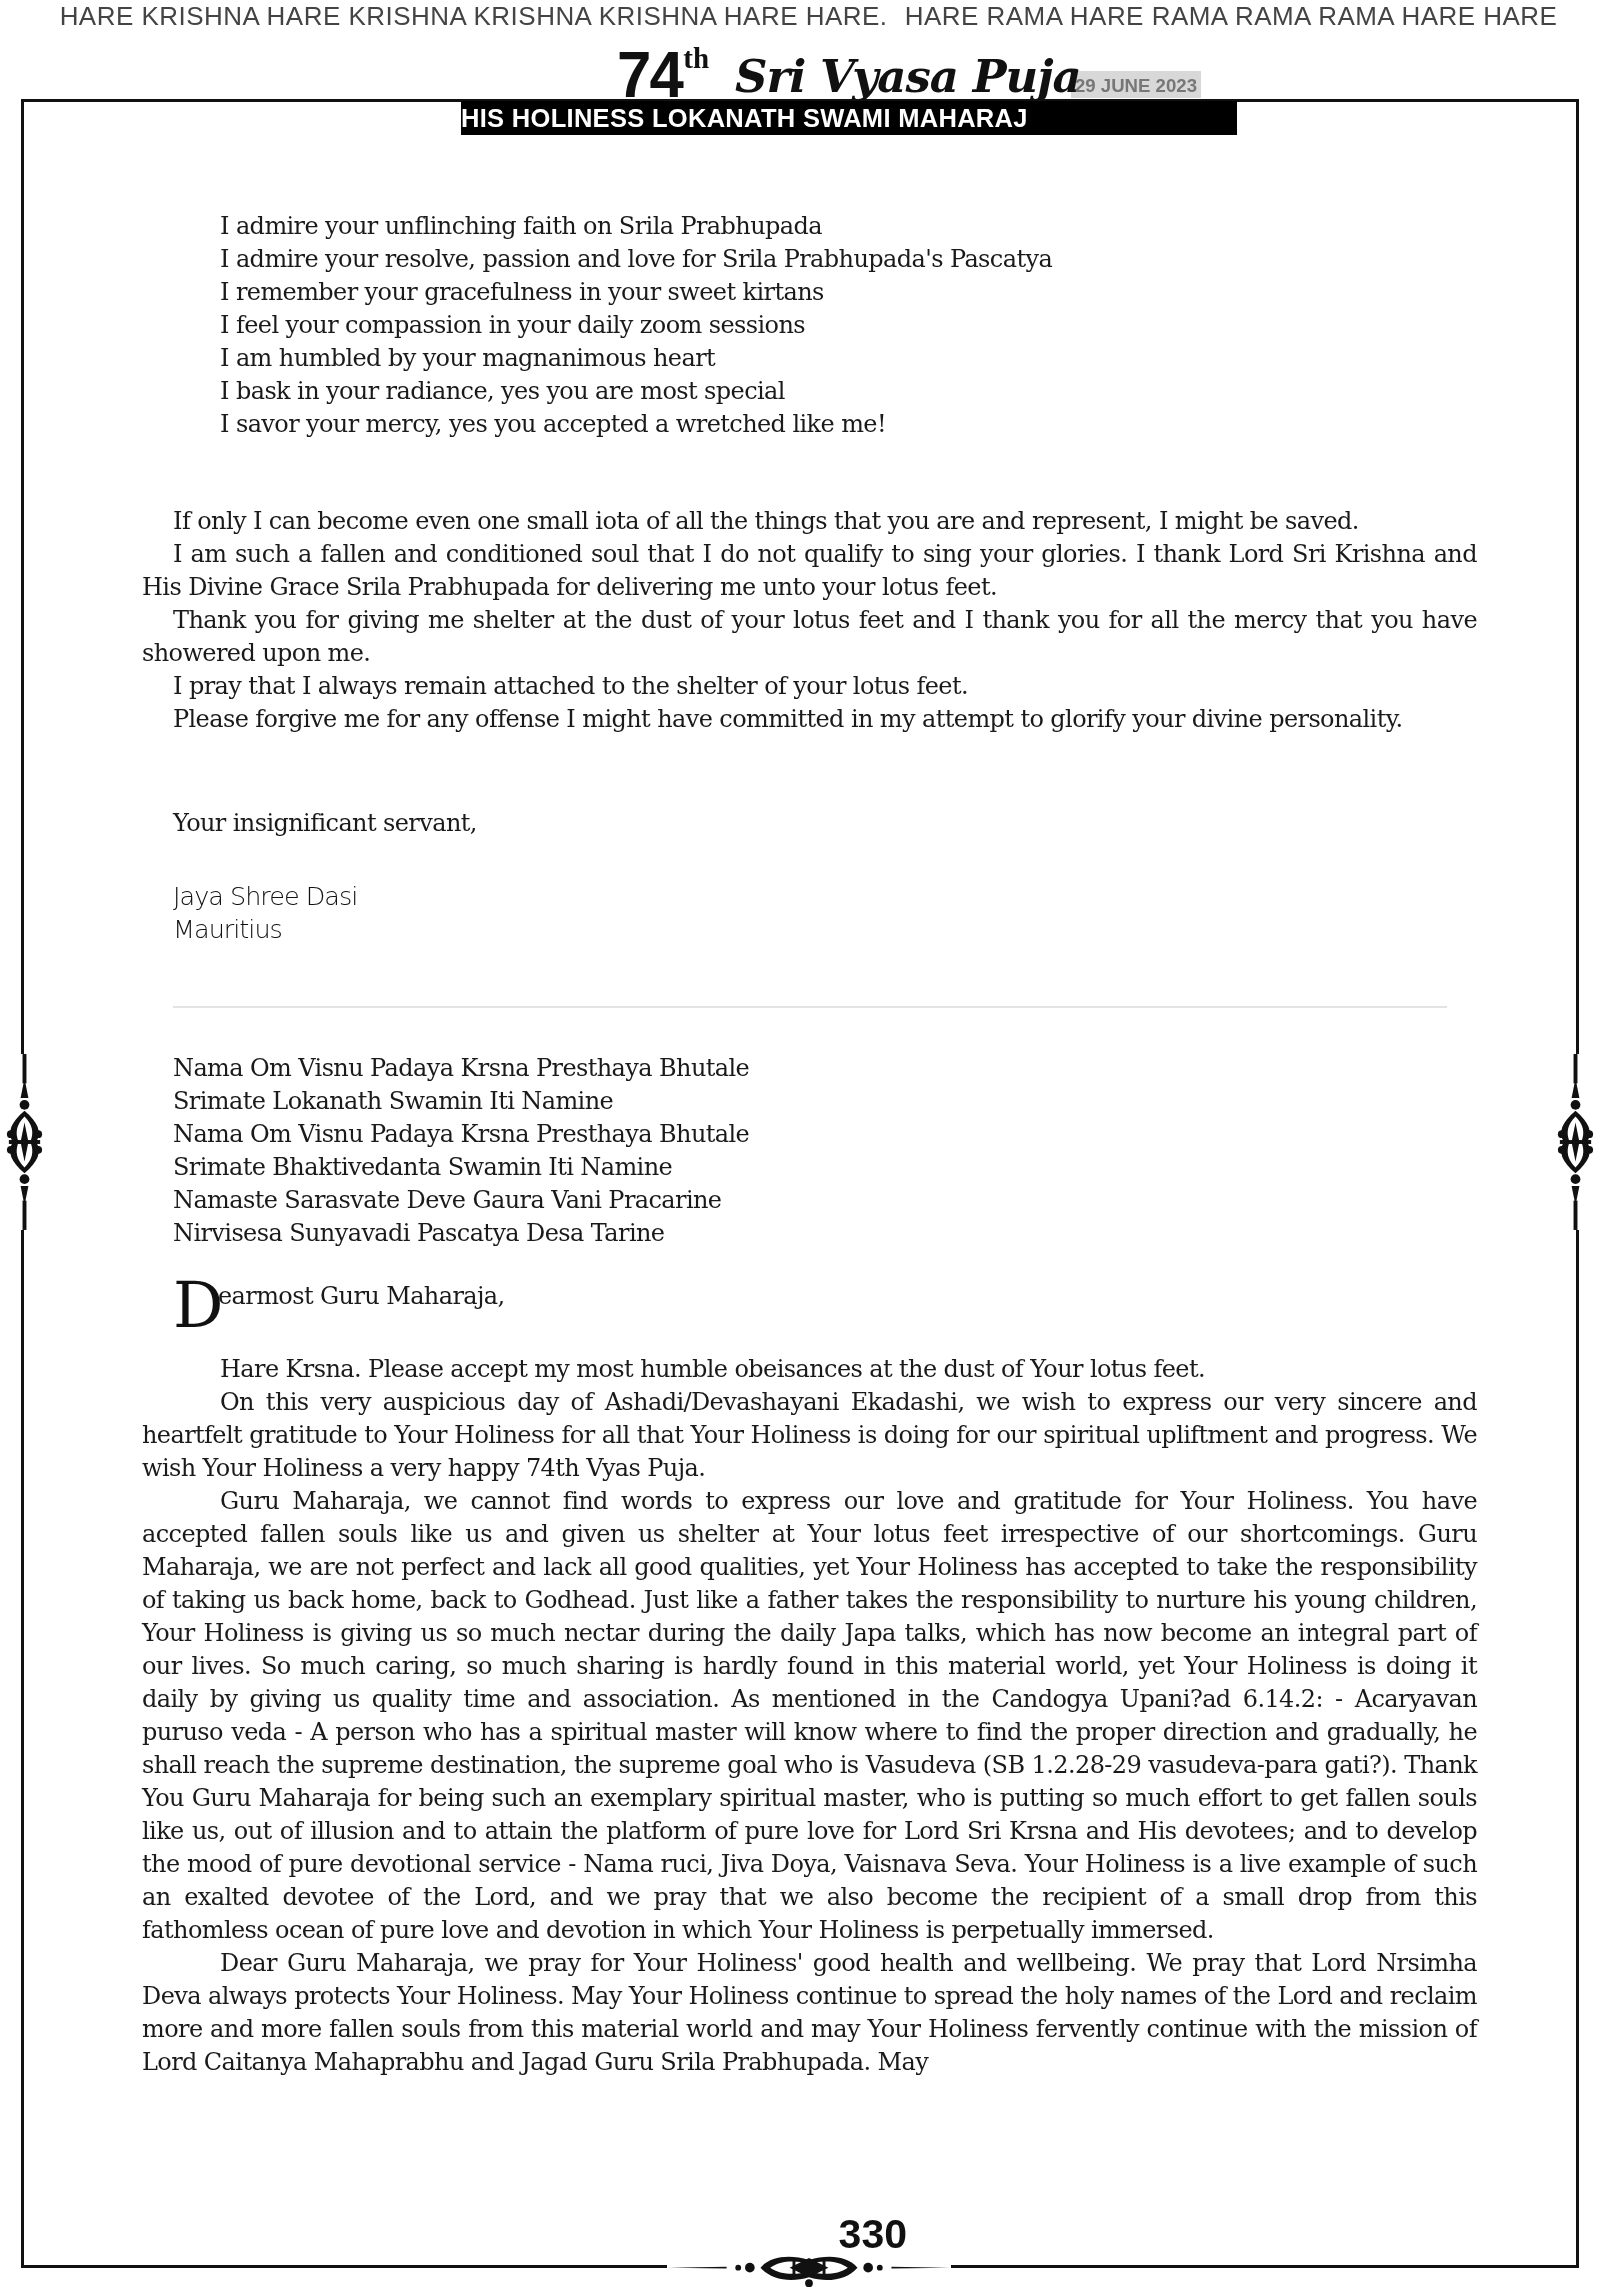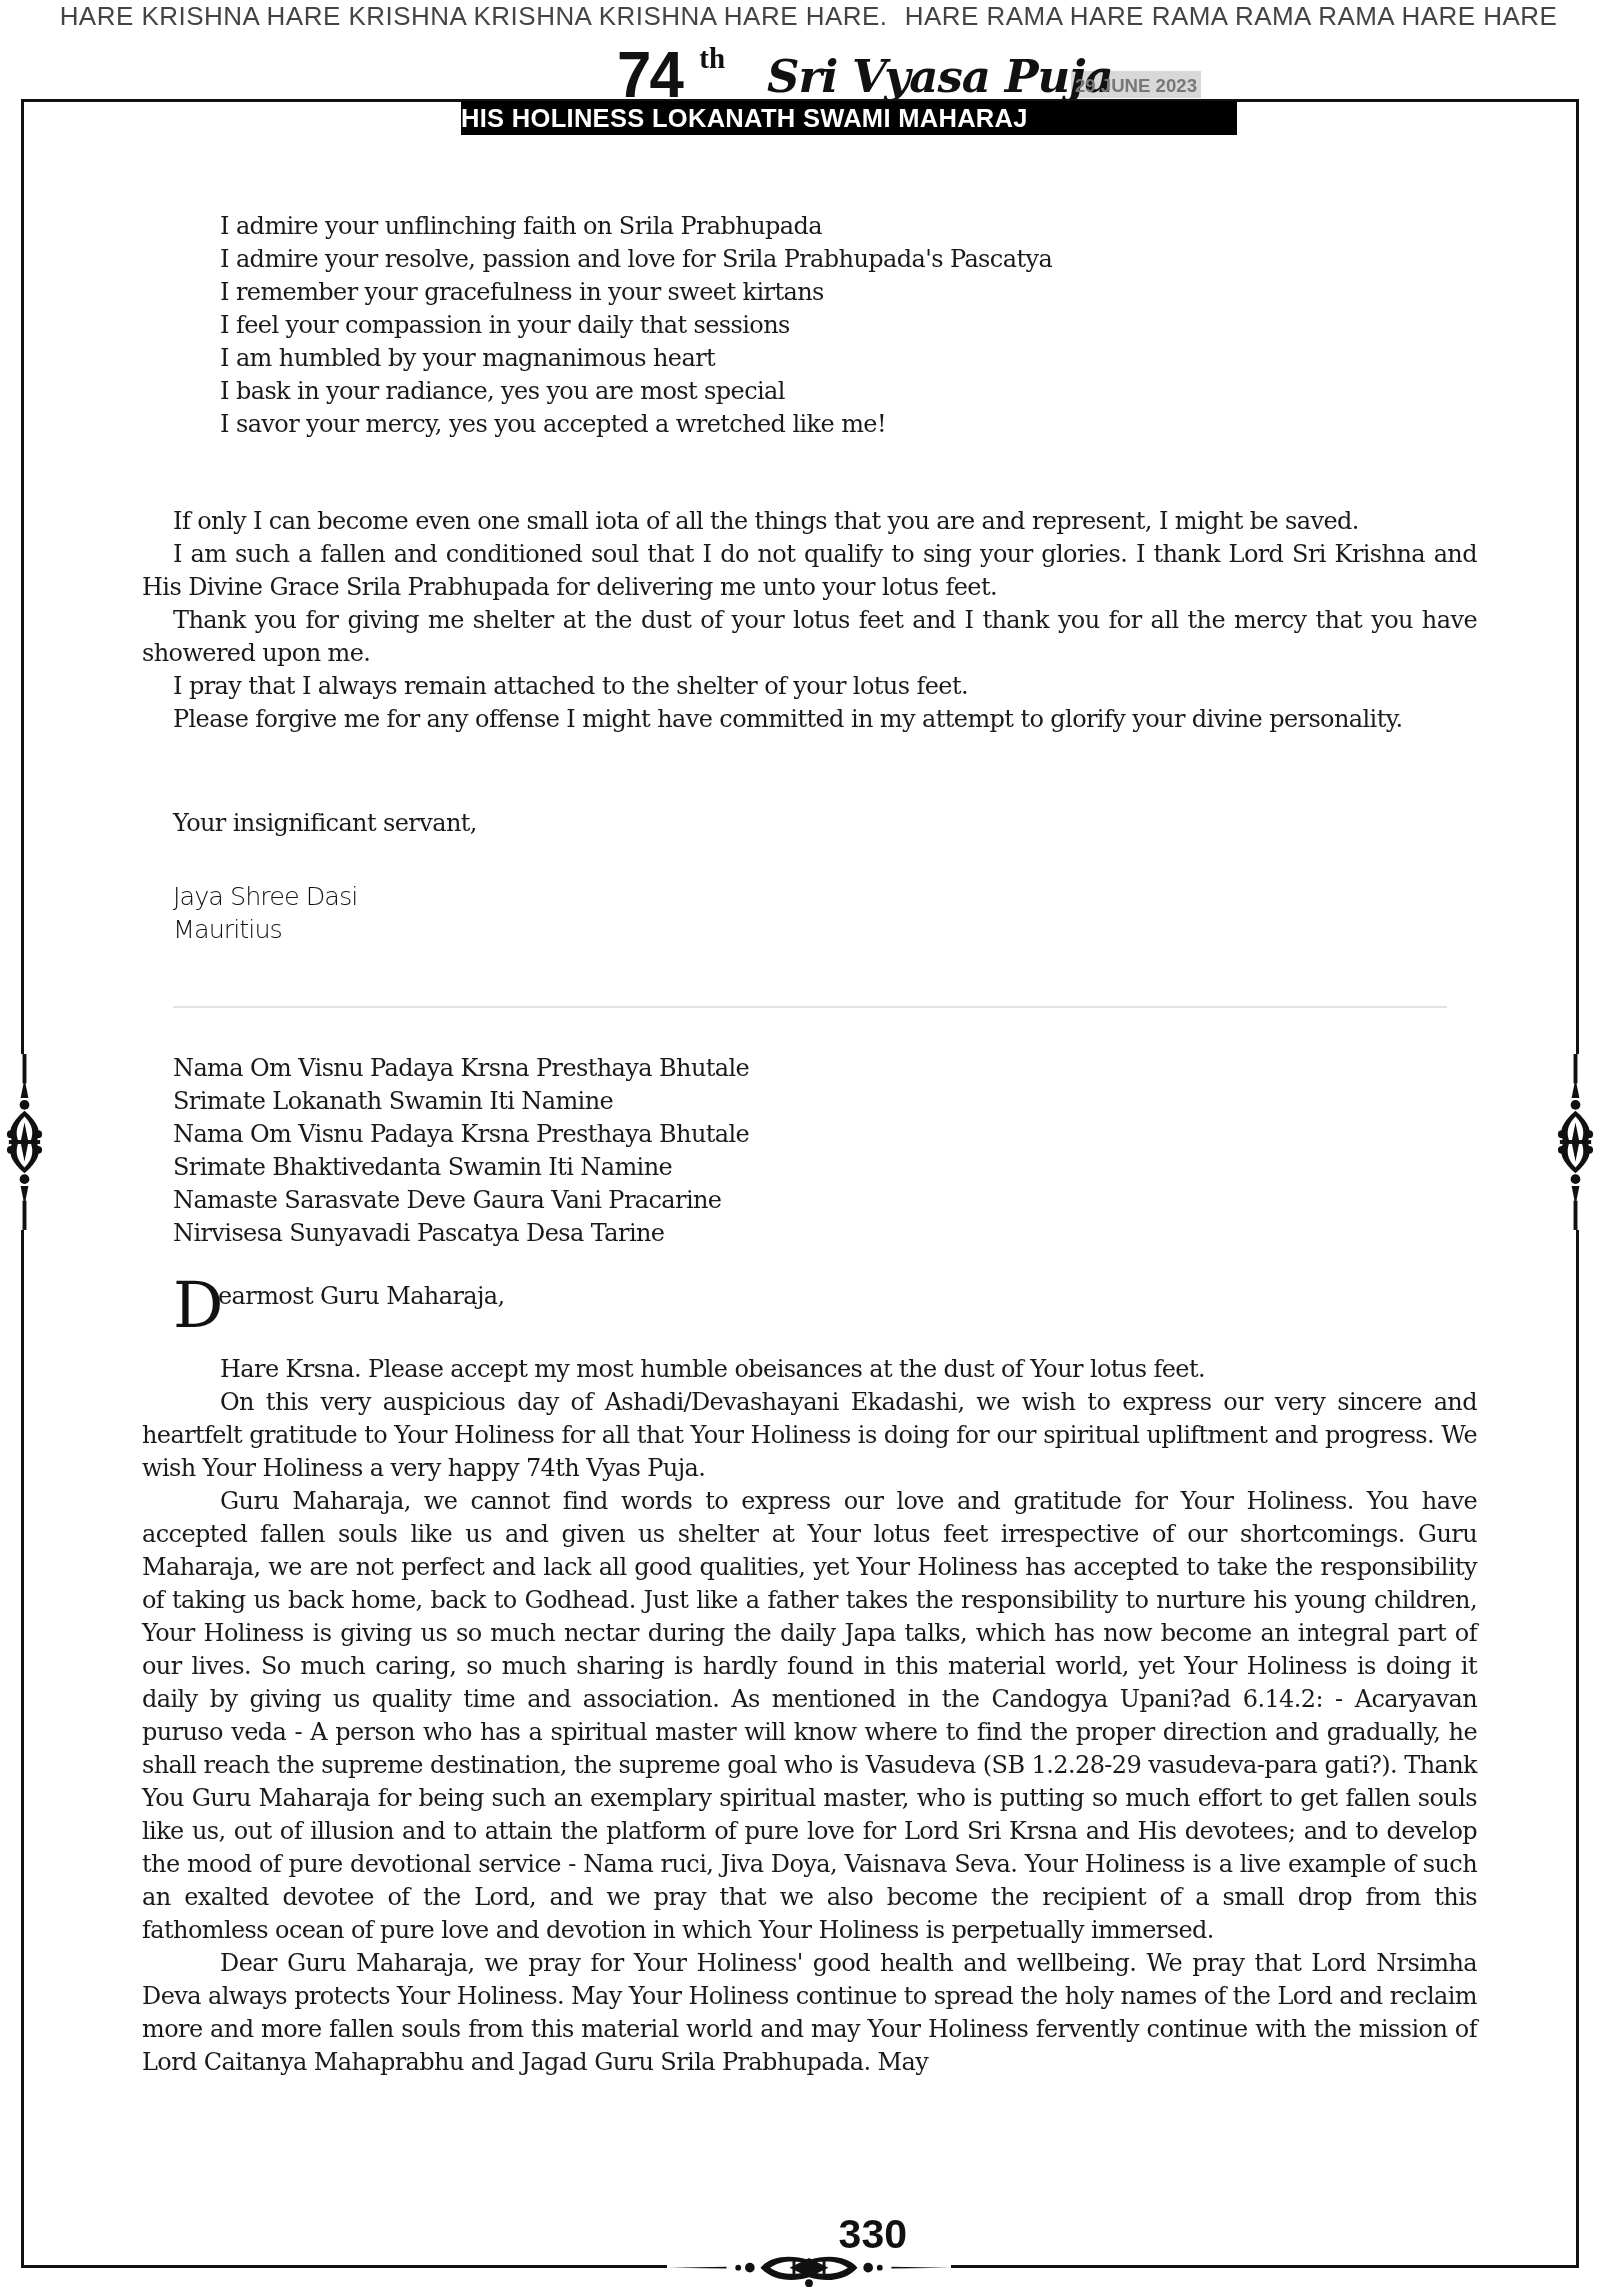--- a/index.html
+++ b/index.html
@@ -6,21 +6,21 @@
   body { width: 1617px; height: 2289px; position: relative; overflow: hidden; color: #111; }
   .abs { position: absolute; }
 
   
   #mantra { left: 0; top: 0; width: 1617px; height: 33px; font-family: "Liberation Sans", sans-serif;
     font-size: 26.5px; letter-spacing: 0.5px; color: #444; display: flex; justify-content: center; gap: 17.6px;
     white-space: nowrap; transform: scaleX(0.98); font-weight: normal; line-height: 33px; }
   #mantra span { font-stretch: condensed; }
 
   
-  #title { left: 617px; top: 37px; height: 67px; display: flex; align-items: flex-end; white-space: nowrap; gap: 16px; }
+  #title { left: 617px; top: 37px; height: 67px; display: flex; align-items: flex-end; white-space: nowrap; }
   #title-num { font-family: "Liberation Sans", sans-serif; font-weight: bold; font-size: 65px; line-height: 59px;
     letter-spacing: -2px; transform: scaleX(0.95); transform-origin: left bottom; }
   #title-sup { font-family: "Liberation Serif", serif; font-weight: bold; font-size: 29px; position: relative; top: -29px; margin-left: -2px; margin-right: 26px; }
   #title-text { font-family: "DejaVu Serif", serif; font-weight: bold; font-size: 45px; line-height: 55px; letter-spacing: -1px; font-style: italic; }
   #date-box { left: 1071px; top: 71px; width: 130px; height: 27.4px; background: #d8d8d8; }
   #date-text { left: 1071px; top: 71px; width: 130px; height: 27.4px; font-family: "Liberation Sans", sans-serif; font-weight: bold;
     font-size: 18.6px; color: #777; line-height: 29px; text-align: center; }
 
   
   #frame { left: 20.6px; top: 99px; width: 1552px; height: 2163px; border: 3.9px solid #111; box-sizing: content-box; }
@@ -105,21 +105,21 @@
     <circle cx="22" cy="128" r="5" fill="#111"></circle>
     <path d="M22 155 L26 135 L18 135 Z" fill="#111"></path>
     <rect x="20" y="150" width="4" height="30" fill="#111"></rect>
   </svg>
 </div>
 
 <div id="poem" class="abs serif">
   <div class="poem-line">I admire your unflinching faith on Srila Prabhupada</div>
   <div class="poem-line">I admire your resolve, passion and love for Srila Prabhupada's Pascatya</div>
   <div class="poem-line">I remember your gracefulness in your sweet kirtans</div>
-  <div class="poem-line">I feel your compassion in your daily that sessions</div>
+  <div class="poem-line">I feel your compassion in your daily zoom sessions</div>
   <div class="poem-line">I am humbled by your magnanimous heart</div>
   <div class="poem-line">I bask in your radiance, yes you are most special</div>
   <div class="poem-line">I savor your mercy, yes you accepted a wretched like me!</div>
 </div>
 
 <div id="para1" class="abs serif para">
   <p>If only I can become even one small iota of all the things that you are and represent, I might be saved.</p>
   <p>I am such a fallen and conditioned soul that I do not qualify to sing your glories. I thank Lord Sri Krishna and His Divine Grace Srila Prabhupada for delivering me unto your lotus feet.</p>
   <p>Thank you for giving me shelter at the dust of your lotus feet and I thank you for all the mercy that you have showered upon me.</p>
   <p>I pray that I always remain attached to the shelter of your lotus feet.</p>

